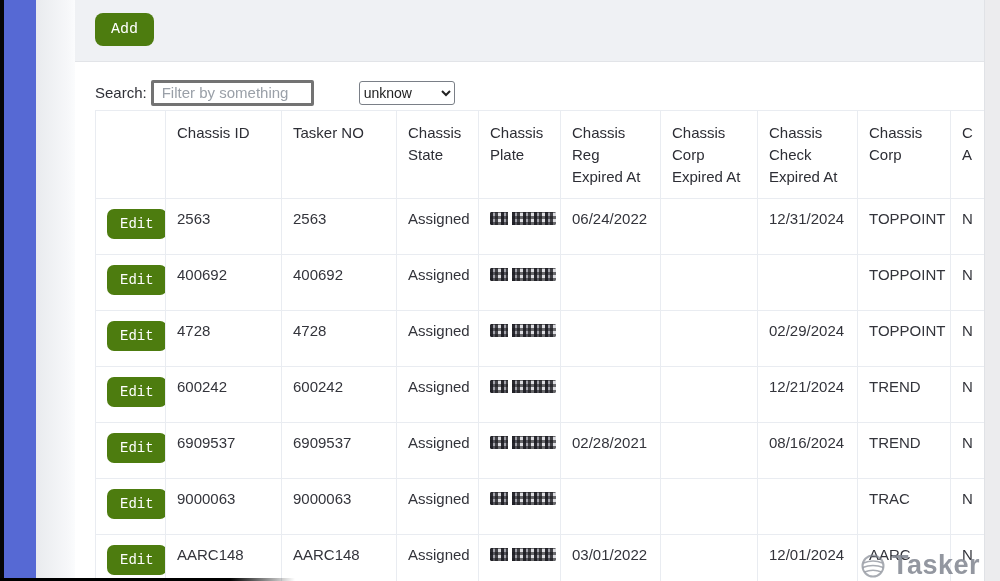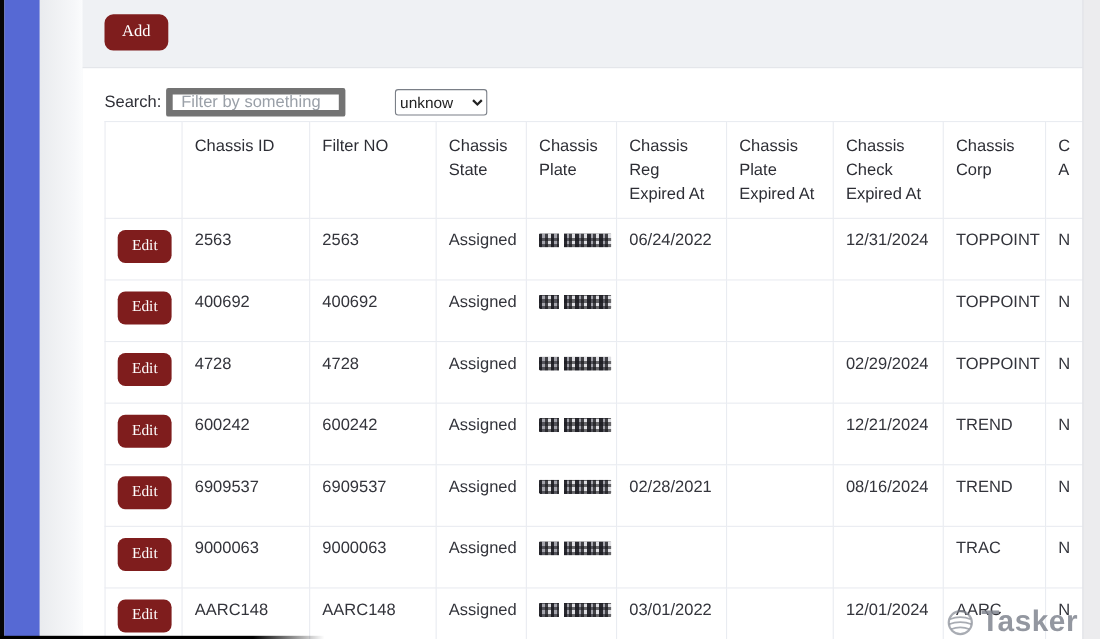--- a/index.html
+++ b/index.html
@@ -18,37 +18,37 @@
 
   
   .bottom-edge { position:absolute; left:0; bottom:0; width:295px; height:3px;
                  background:linear-gradient(90deg,#000 78%, rgba(0,0,0,0)); z-index:7; }
 
   
   .scrollbar-track { position:absolute; right:0; top:0; bottom:0; width:15px;
                      background:#ececee; border-left:1px solid #e0e2e6; z-index:5; }
 
   
-  .btn { background:#7f1d1d; color:#ffffff; border:none; cursor:pointer;
-         font-family:Liberation Serif, serif; }
+  .btn { background:#4d7c0f; color:#ffffff; border:none; cursor:pointer;
+         font-family:Liberation Mono, monospace; }
   .btn-add { position:absolute; left:95px; top:13px; z-index:3;
              padding:8px 16px; font-size:15px; border-radius:8px; }
 
   
   .card { position:absolute; left:75px; top:61px; right:15px; bottom:0;
           background:#ffffff; border-top:1px solid #e2e4e8;
           box-sizing:border-box; padding:17px 0 0 20px; overflow:hidden; z-index:2; }
 
   .search-row { display:flex; align-items:center; height:27px; margin-bottom:4px; }
   .search-label { font-size:15px; color:#2f3037; margin-right:4px; }
   .search-input { width:163px; height:26px; box-sizing:border-box;
-                  border:6px solid #737373; border-radius:2px; padding:3px 8px;
+                  border:3px solid #737373; border-radius:2px; padding:3px 8px;
                   font-size:15px; color:#333; font-family:inherit; outline:none; }
   .search-input::placeholder { color:#9aa0a8; }
-  .filter-select { margin-left:45px; width:84px; height:24px; font-size:14px;
+  .filter-select { margin-left:45px; width:96px; height:24px; font-size:14px;
                    border:1px solid #7a7f87; border-radius:3px; background:#fff;
                    color:#222; font-family:inherit; }
 
   table.data { border-collapse:collapse; table-layout:fixed; width:970px;
                font-size:15px; color:#33343b; }
   th,td { border:1px solid #e9ecf1; padding:11px 11px; vertical-align:top;
           text-align:left; box-sizing:border-box; overflow:hidden; }
   th { height:88px; font-weight:400; color:#2d2e35; line-height:1.45; }
   th.last-col { white-space:pre-line; }
   td { height:56px; white-space:nowrap; }
@@ -103,25 +103,25 @@
         <col style="width:100px">
       <col style="width:97px">
         <col style="width:100px">
         <col style="width:93px">
       <col style="width:115px">
     </colgroup>
     <thead>
       <tr>
           <th></th>
           <th>Chassis ID</th>
-          <th>Filter NO</th>
+          <th>Tasker NO</th>
           <th>Chassis State</th>
           <th>Chassis Plate</th>
           <th>Chassis Reg Expired At</th>
-          <th>Chassis Plate Expired At</th>
+          <th>Chassis Corp Expired At</th>
           <th>Chassis Check Expired At</th>
           <th>Chassis Corp</th>
           <th class="last-col">C
 A</th>
         </tr>
     </thead>
     <tbody>
         <tr>
           <td class="cell-edit"><button class="btn btn-edit">Edit</button></td>
           <td>2563</td>

